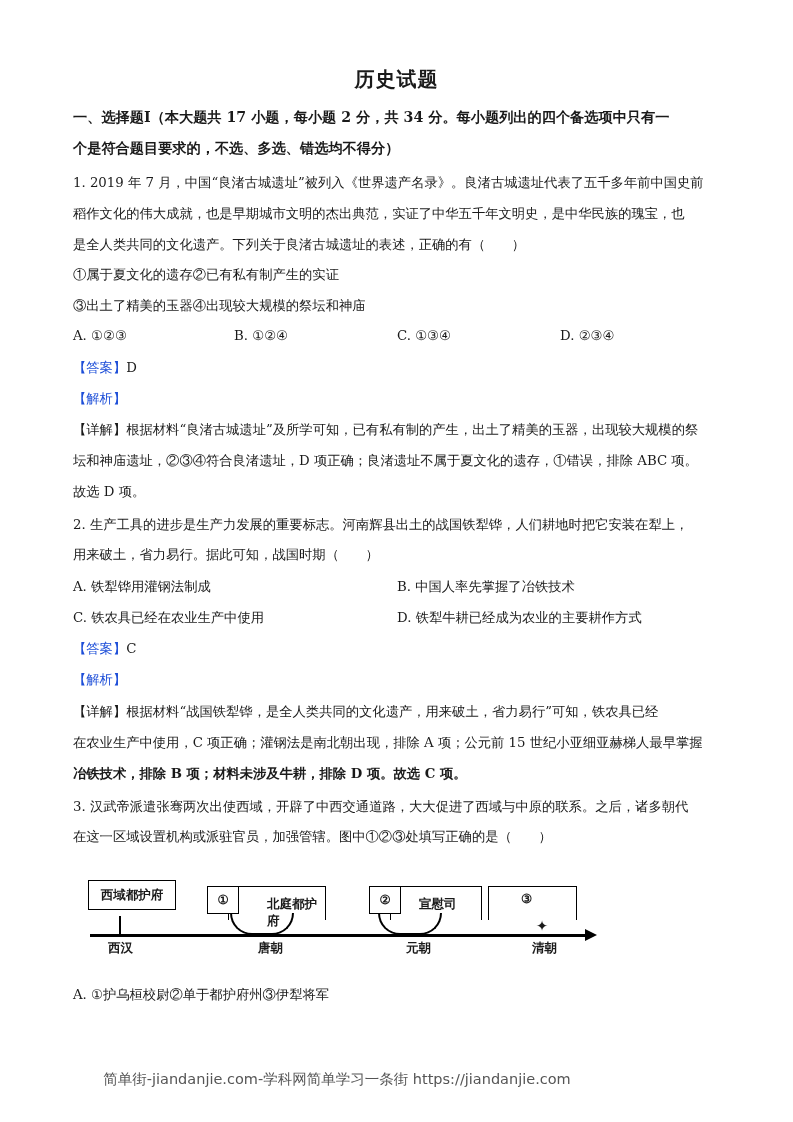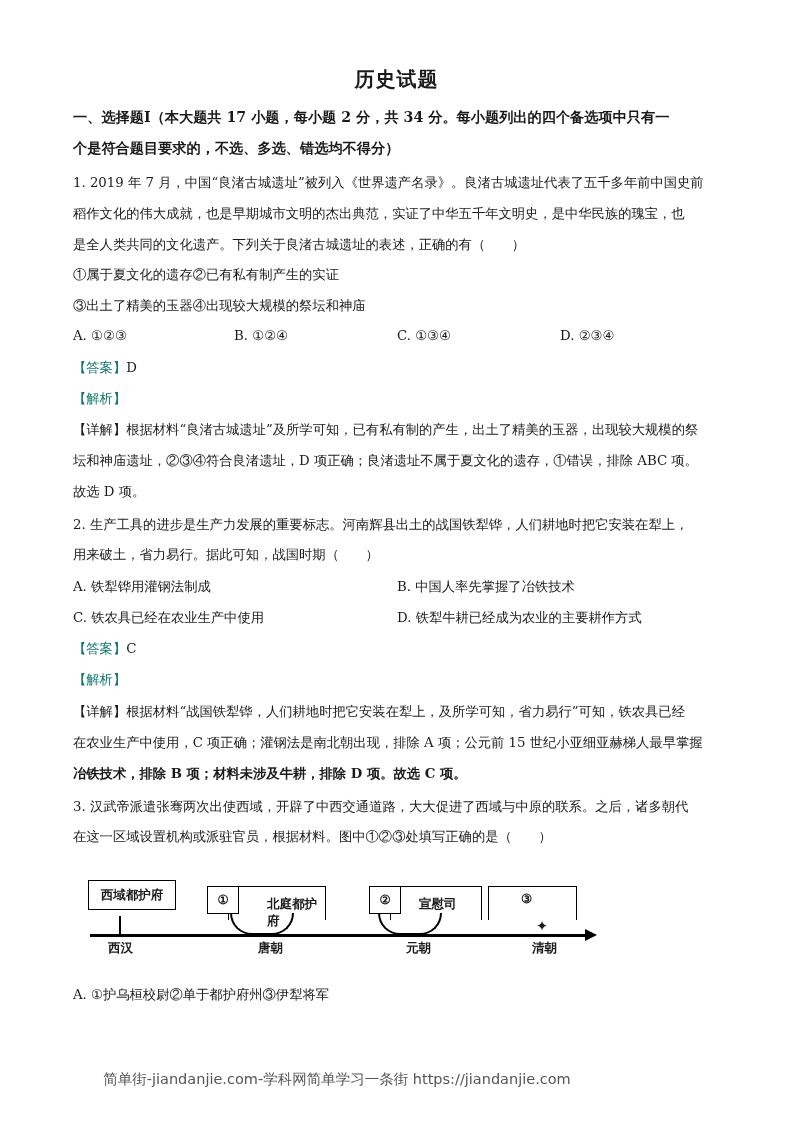--- a/index.html
+++ b/index.html
@@ -3,21 +3,21 @@
 <meta charset="utf-8">
 <style>
   html, body { margin:0; padding:0; background:#ffffff; }
   body { width:793px; height:1122px; position:relative; overflow:hidden;
          font-family:"DejaVu Serif","Liberation Serif",serif; color:#1a1a1a; }
   .page { position:absolute; left:0; top:0; width:793px; height:1122px; }
   .title { position:absolute; top:66px; left:0; width:793px; text-align:center;
            font-size:20px; font-weight:bold; letter-spacing:1px; }
   .line { position:absolute; left:73px; width:650px; font-size:13.3px; line-height:18px; white-space:nowrap; }
   .section { font-weight:bold; font-size:14.2px; }
-  .blue { color:#0f766e; }
+  .blue { color:#1d4ed8; }
   .opt { position:absolute; font-size:13.3px; white-space:nowrap; }
   
   .diagram { position:absolute; left:80px; top:878px; width:530px; height:80px; font-family:Liberation Mono, monospace; }
   .axis { position:absolute; left:10px; top:56px; width:500px; height:3px; background:#000; }
   .arrow { position:absolute; left:505px; top:51px; width:0; height:0;
            border-top:6px solid transparent; border-bottom:6px solid transparent; border-left:12px solid #000; }
   .box { position:absolute; border:1.3px solid #000; background:#fff; font-size:12.5px; font-weight:bold;
          display:flex; align-items:center; justify-content:center; }
   .openbox { position:absolute; border:1.3px solid #000; border-bottom:none; background:#fff;
              font-size:12.5px; font-weight:bold; }
@@ -61,27 +61,27 @@
   <div class="line" style="top:547px;font-family:Liberation Mono, monospace;">用来破土，省力易行。据此可知，战国时期（　　）</div>
   <div class="opt" style="left:73px; top:578px;">A. 铁犁铧用灌钢法制成</div>
   <div class="opt" style="left:397px; top:578px;">B. 中国人率先掌握了冶铁技术</div>
   <div class="opt" style="left:73px; top:609px;">C. 铁农具已经在农业生产中使用</div>
   <div class="opt" style="left:397px; top:609px;">D. 铁犁牛耕已经成为农业的主要耕作方式</div>
   <div class="line" style="top:640px;">
     <span class="blue">【答案】</span><span>C</span>
   </div>
   <div class="line blue" style="top:671px;">【解析】</div>
   <div class="line" style="top:703px;">
-    <span>【详解】</span><span>根据材料“战国铁犁铧，人们耕地时把它安装在犁上，及所学可知，省力易行”可知，铁农具已经</span>
+    <span>【详解】</span><span>根据材料“战国铁犁铧，是全人类共同的文化遗产，用来破土，省力易行”可知，铁农具已经</span>
   </div>
   <div class="line" style="top:734px;">在农业生产中使用，C 项正确；灌钢法是南北朝出现，排除 A 项；公元前 15 世纪小亚细亚赫梯人最早掌握</div>
   <div class="line" style="top:765px;font-weight:bold;">冶铁技术，排除 B 项；材料未涉及牛耕，排除 D 项。故选 C 项。</div>
 
   <div class="line" style="top:798px;">3. 汉武帝派遣张骞两次出使西域，开辟了中西交通道路，大大促进了西域与中原的联系。之后，诸多朝代</div>
-  <div class="line" style="top:828px;">在这一区域设置机构或派驻官员，根据材料。图中①②③处填写正确的是（　　）</div>
+  <div class="line" style="top:828px;">在这一区域设置机构或派驻官员，加强管辖。图中①②③处填写正确的是（　　）</div>
 
   <div class="diagram">
 
     <div class="box" style="left:8px; top:2px; width:86px; height:28px;">西域都护府</div>
     <div class="tick" style="left:39px; top:38px; height:18px;"></div>
 
     <div class="openbox" style="left:148px; top:8px; width:96px; height:33px;">
       <span style="position:absolute; left:38px; top:9px;">北庭都护府</span>
     </div>
     <div class="box" style="left:127px; top:8px; width:30px; height:26px;">①</div>

